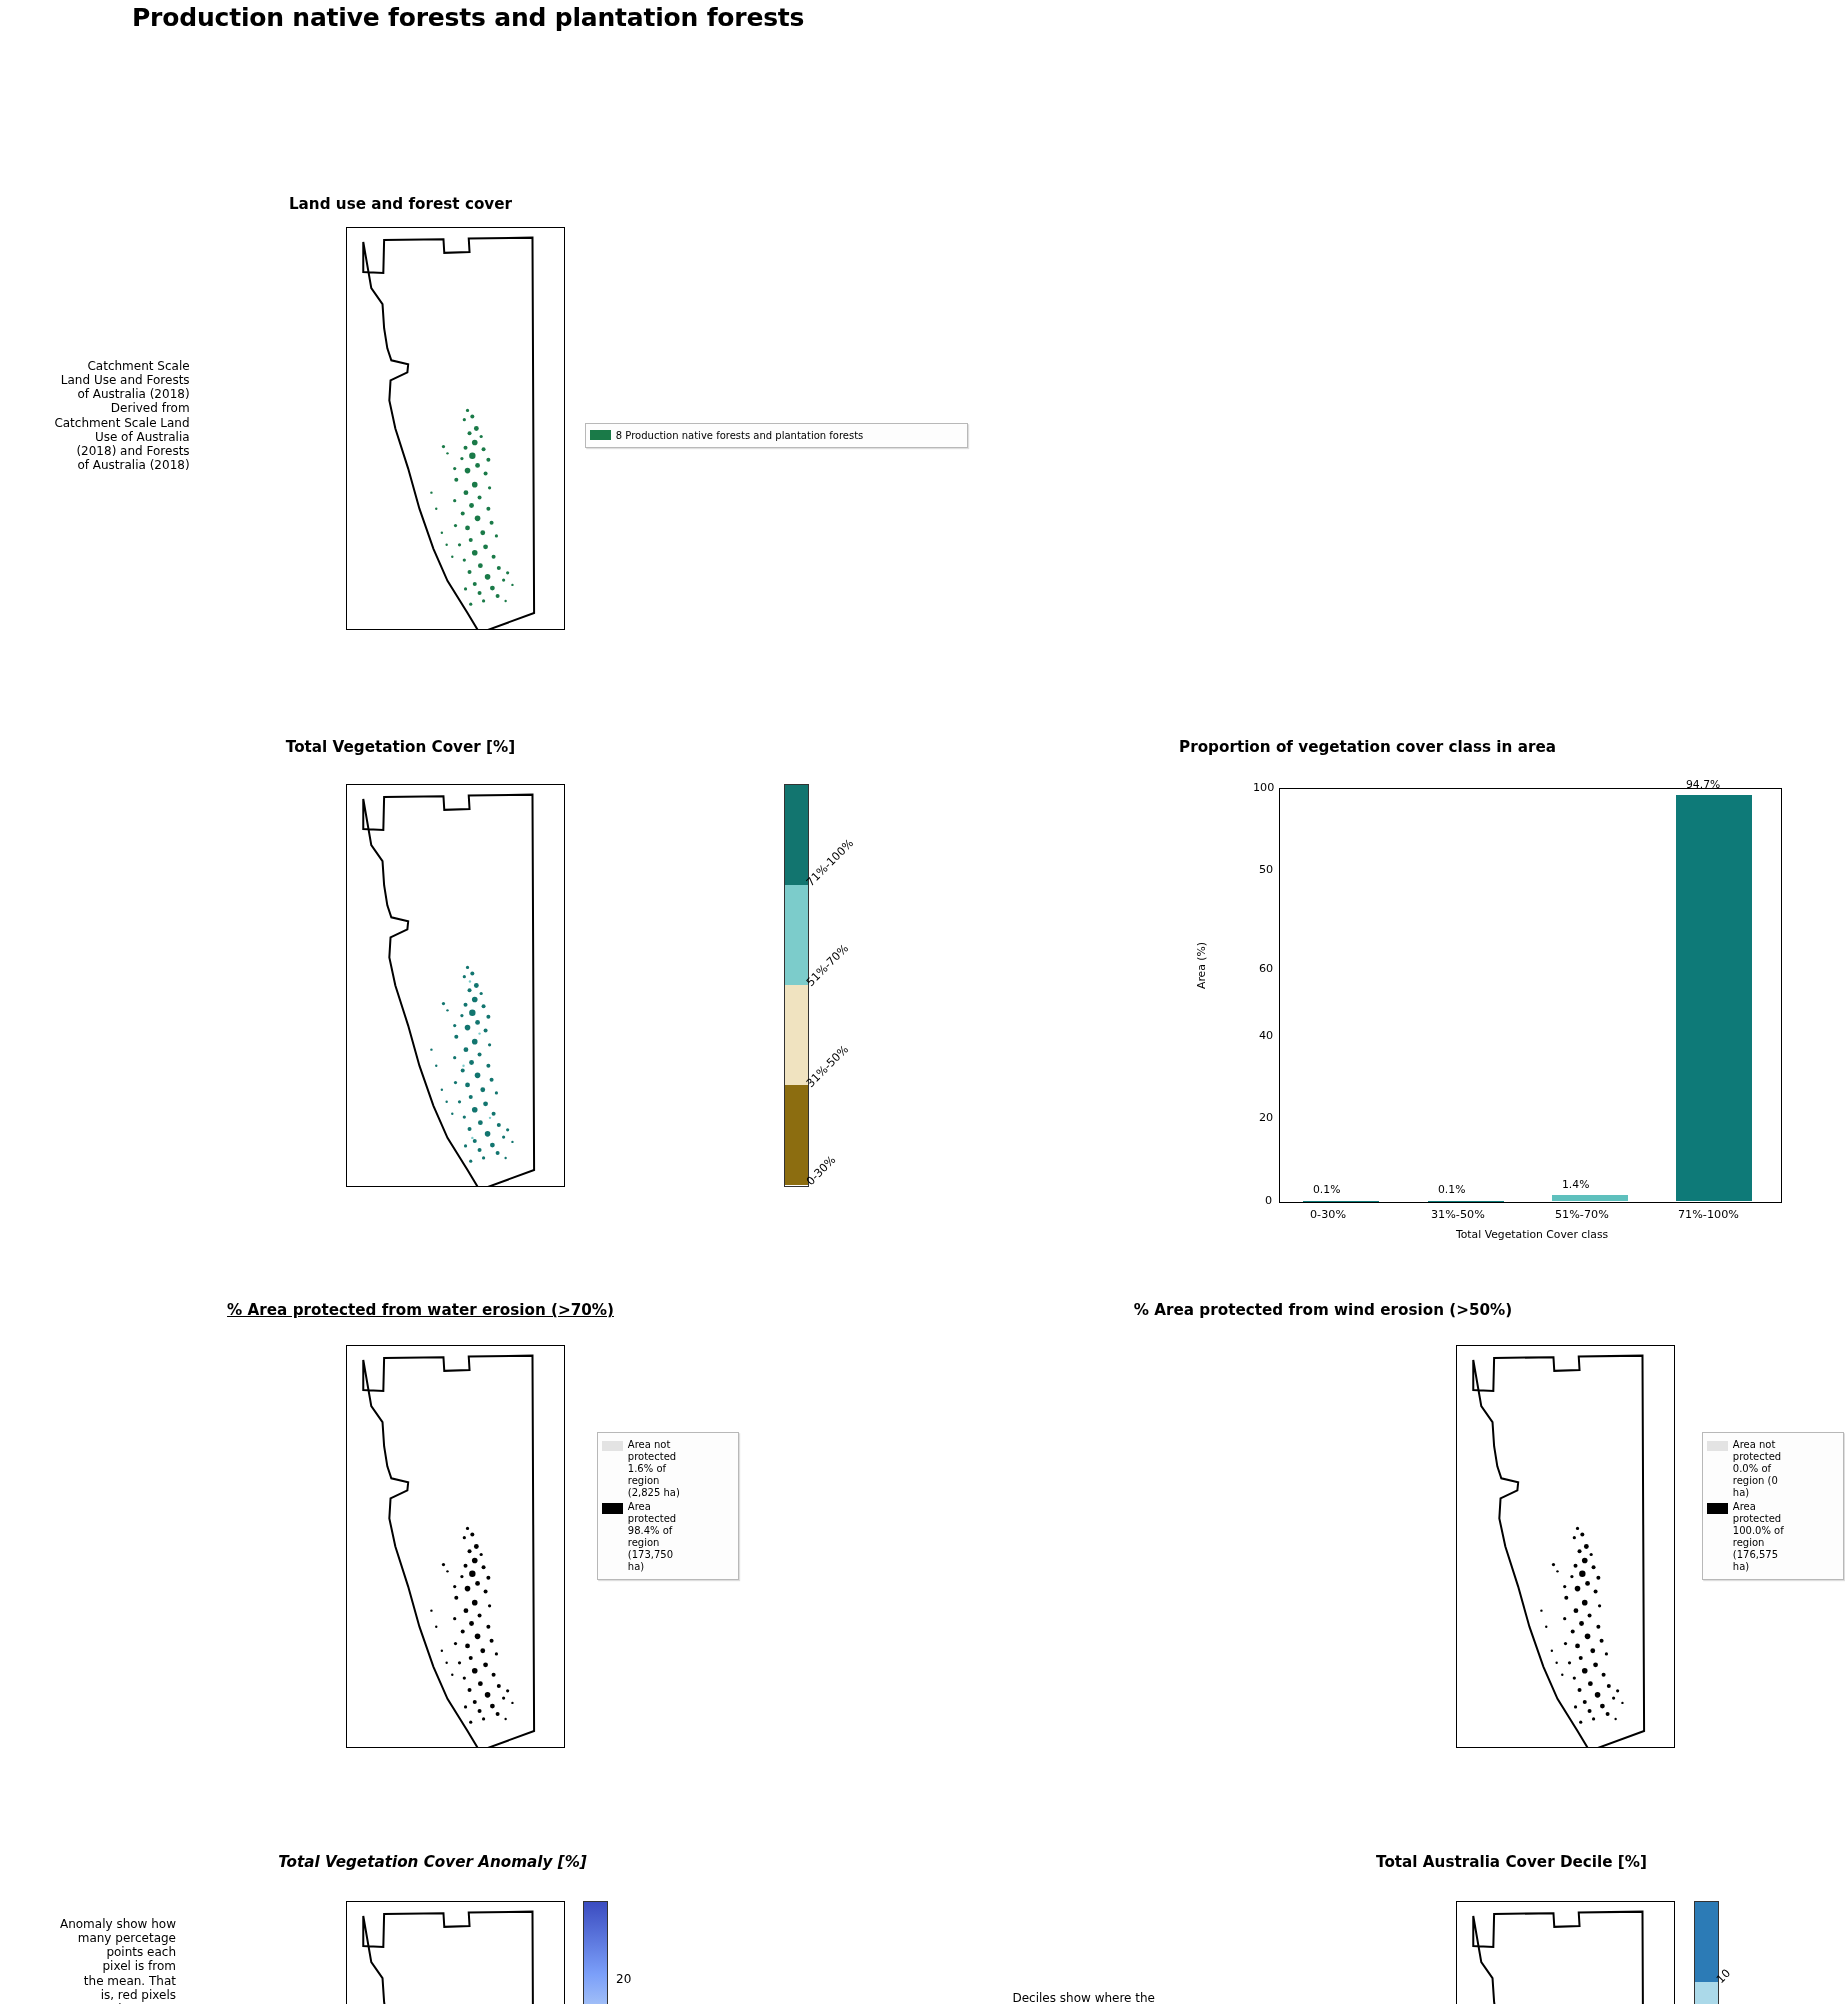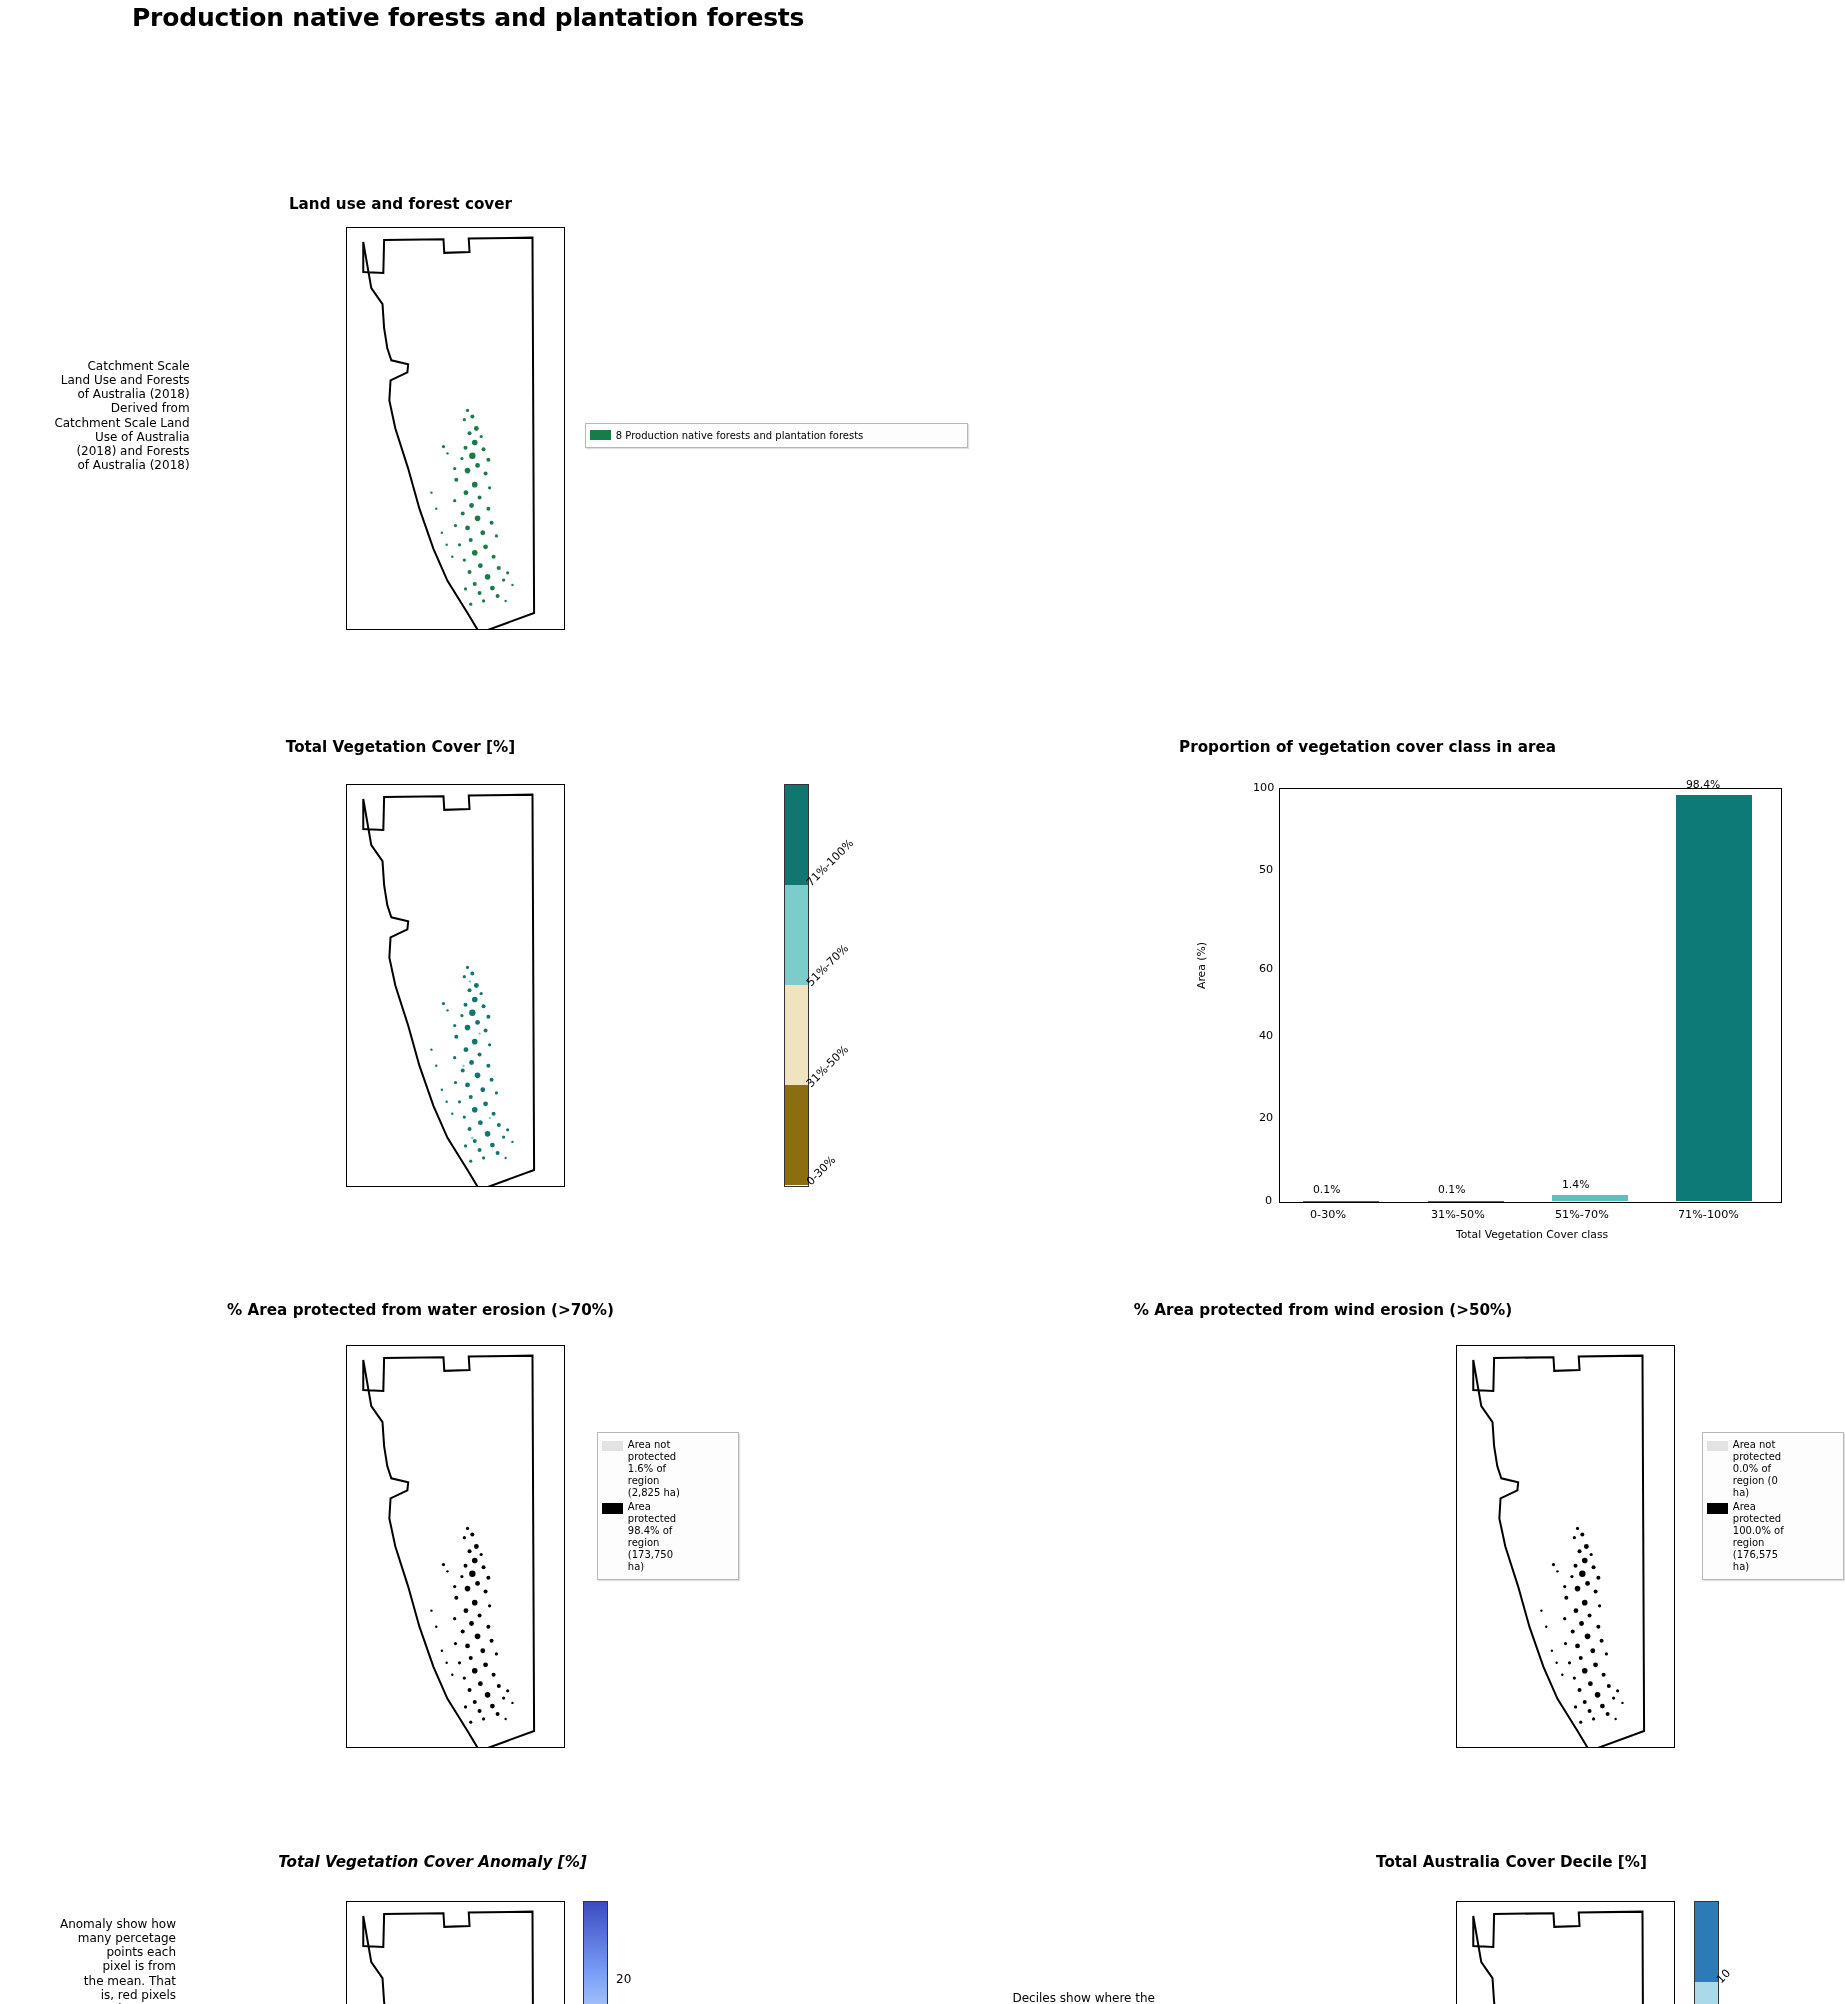--- a/index.html
+++ b/index.html
@@ -277,31 +277,31 @@
   <div class="bc-axis-title" style="left:-16px; top:205px; transform:rotate(-90deg); transform-origin:left top; white-space:nowrap;">Area (%)</div>
 
   <div class="bc-bar" style="left:92px; top:417px; width:76px; height:0.4px;"></div>
   <div class="bc-bar" style="left:217px; top:417px; width:76px; height:0.4px;"></div>
   <div class="bc-bar" style="left:341px; top:411px; width:76px; height:5.6px; background:#5ec0bd;"></div>
   <div class="bc-bar" style="left:465px; top:10.8px; width:76px; height:406px;"></div>
 
   <div class="bc-vallabel" style="left:102px; top:399px;">0.1%</div>
   <div class="bc-vallabel" style="left:227px; top:399px;">0.1%</div>
   <div class="bc-vallabel" style="left:351px; top:394px;">1.4%</div>
-  <div class="bc-vallabel" style="left:475px; top:-6px;">98.4%</div>
+  <div class="bc-vallabel" style="left:475px; top:-6px;">94.7%</div>
 
   <div class="bc-label" style="left:99px; top:424px;">0-30%</div>
   <div class="bc-label" style="left:220px; top:424px;">31%-50%</div>
   <div class="bc-label" style="left:344px; top:424px;">51%-70%</div>
   <div class="bc-label" style="left:467px; top:424px;">71%-100%</div>
 
   <div class="bc-axis-title" style="left:245px; top:444px;">Total Vegetation Cover class</div>
 </div>
 
-<div class="abs panel-title" style="left:120px; top:1301px; width:601px;">% Area protected from water erosion (&gt;70%)</div>
+<div class="abs panel-title" style="left:120px; top:1301px; width:601px;text-decoration:underline;">% Area protected from water erosion (&gt;70%)</div>
 
 <div class="map-frame" style="left:346px; top:1345px; width:217px; height:401px;">
   <svg width="217" height="401" viewBox="0 0 540 1000">
     <path d="M40 35 L40 110 L90 112 L92 30 L240 28 L242 62 L305 60 L303 26 L462 24 L466 960 L330 1010 L300 960 L250 880 L215 800 L180 700 L152 600 L120 500 L105 430 L108 380 L150 360 L152 340 L110 330 L100 300 L92 250 L88 190 L60 150 Z" fill="#ffffff" stroke="#000000" stroke-width="5"></path>
     <g fill="#000000">
       <circle cx="300" cy="455" r="4"></circle>
         <circle cx="312" cy="470" r="5"></circle>
         <circle cx="292" cy="478" r="4"></circle>
       <circle cx="322" cy="500" r="6"></circle>
         <circle cx="305" cy="512" r="5"></circle>

